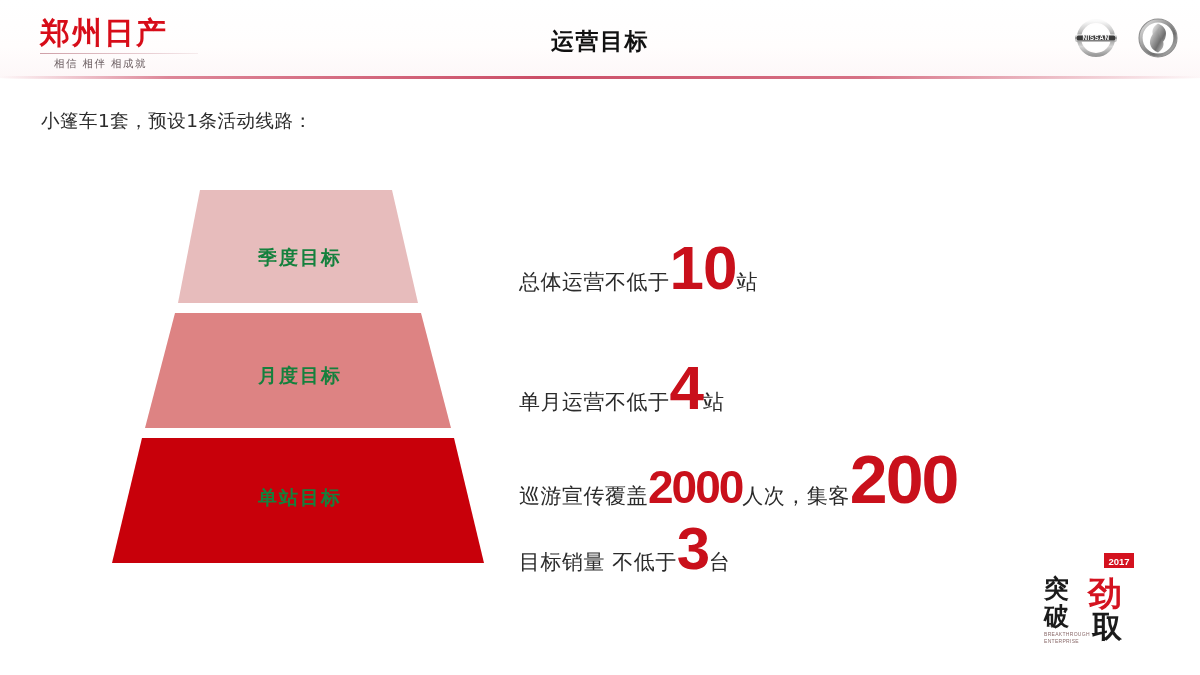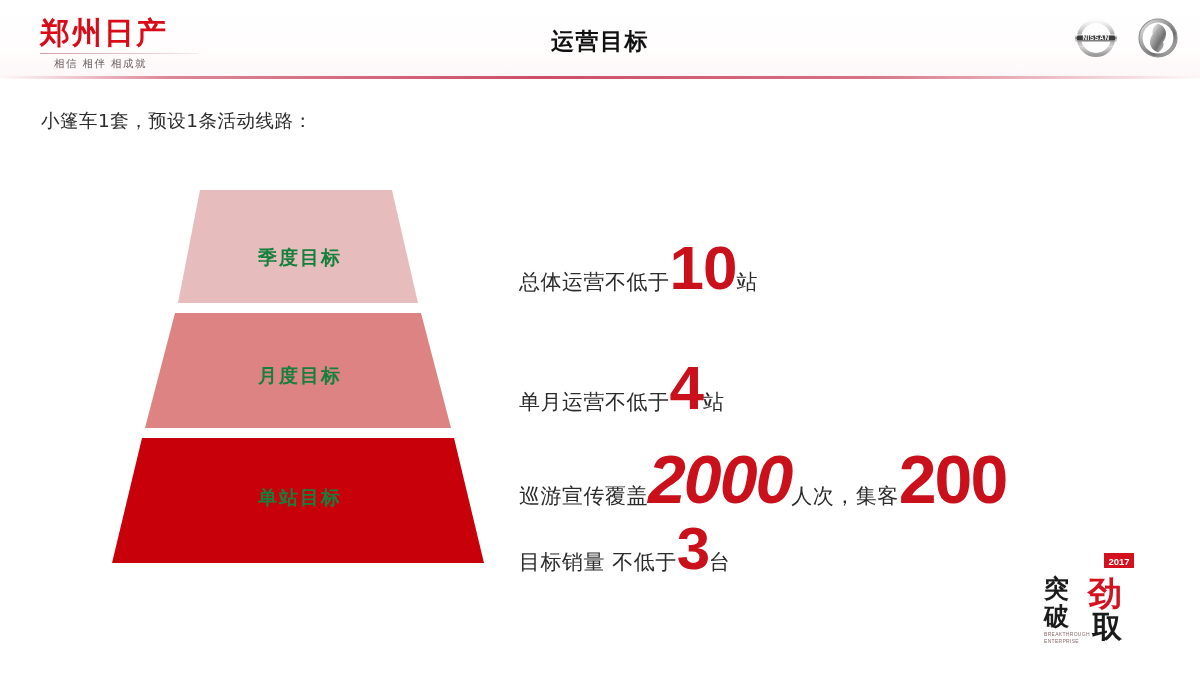--- a/index.html
+++ b/index.html
@@ -77,21 +77,21 @@
     color:#2b2b2b;
   }
   .line .cn{font-size:21px;letter-spacing:.5px;vertical-align:baseline;margin-top:45px;}
   .big{
     color:#c9101b;font-weight:bold;
     font-family:"Liberation Sans","DejaVu Sans",sans-serif;
     vertical-align:baseline;
   }
   .big.n12{font-size:62px;letter-spacing:-1px;}
   .big.n4{font-size:62px;letter-spacing:-1px;}
-  .big.n2000{font-size:68px;letter-spacing:-2px;font-style:italic;}
+  .big.n2000{font-size:46px;letter-spacing:-2px;}
   .big.n200{font-size:68px;letter-spacing:-2px;}
   .big.n3{font-size:60px;letter-spacing:-1px;}
 
   .line1{top:36px;}
   .line2{top:156px;}
   .line3{top:244px;}
   .line4{top:318px;}
 
   
   .campaign{position:absolute;right:46px;bottom:28px;width:118px;height:96px;}

